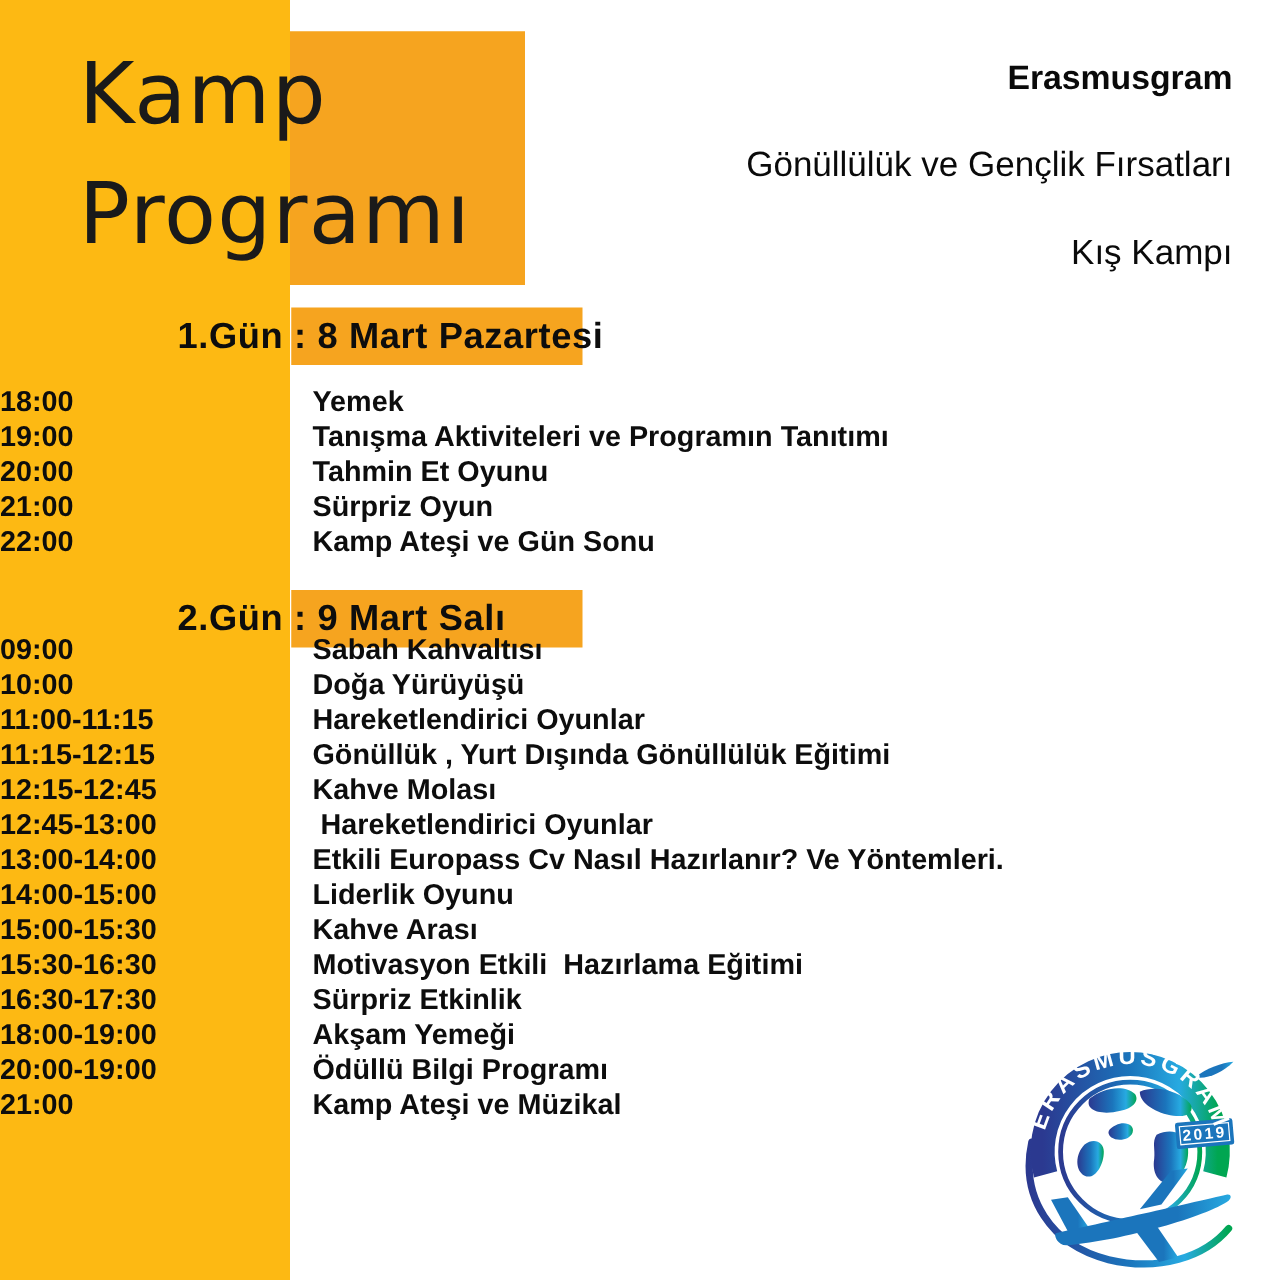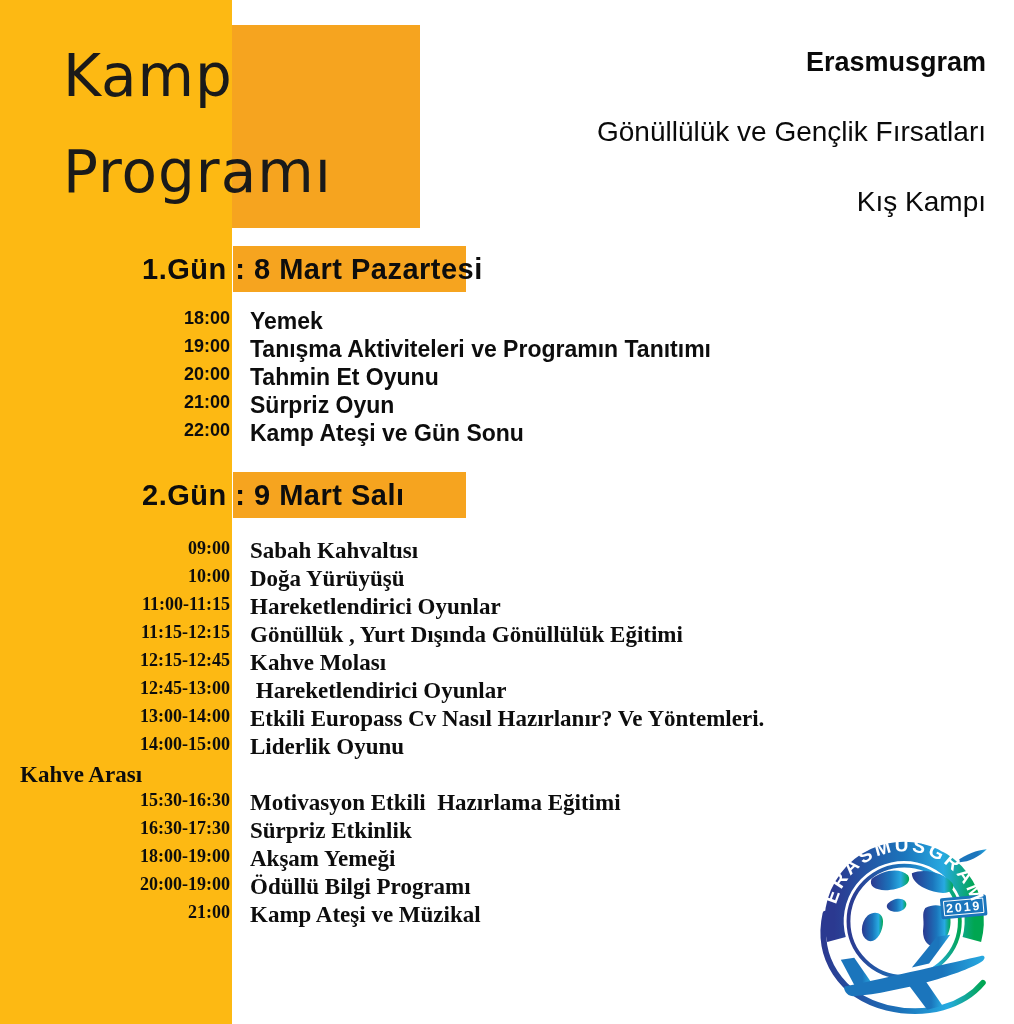--- a/index.html
+++ b/index.html
@@ -6,41 +6,41 @@
   body{
     width:1014px;height:1024px;position:relative;overflow:hidden;
     background:#ffffff;font-family:"Liberation Sans",sans-serif;color:#0d0d0d;
   }
   
   .band{position:absolute;left:0;top:0;width:232px;height:1024px;background:var(--band);}
   
   .title-square{position:absolute;left:232px;top:25px;width:188px;height:203px;background:var(--highlight);}
   .title{
     position:absolute;left:63px;top:28px;
-    font-size:58px;line-height:96px;letter-spacing:1px;
+    font-size:68px;line-height:96px;letter-spacing:1px;
     font-weight:400;color:var(--title-text);
     font-family:"DejaVu Sans","Liberation Sans",sans-serif;
   }
   
   .brand-block{position:absolute;top:44px;right:28px;text-align:right;line-height:36px;color:#0a0a0a;}
   .brand-name{font-size:27px;font-weight:bold;}
   .brand-sub{font-size:28px;margin-top:34px;}
   
   .day-rect{position:absolute;left:233px;width:233px;height:46px;background:var(--highlight);}
   .day-rect.d1{top:246px;} .day-rect.d2{top:472px;}
   .day-header{
     position:absolute;left:142px;height:46px;display:flex;align-items:center;
     font-size:29px;font-weight:bold;letter-spacing:0.5px;z-index:2;
   }
   .day-header.d1{top:246px;} .day-header.d2{top:472px;}
   
   .rows{position:absolute;left:0;z-index:2;}
-  .rows.r1{top:308px;} .rows.r2{top:538px;font-family:Liberation Serif, serif;}
+  .rows.r1{top:308px;} .rows.r2{top:506px;}
   .row{display:flex;height:28px;align-items:flex-start;}
-  .time{width:230px;text-align:right;font-size:18px;font-weight:bold;white-space:pre;}
+  .time{width:230px;font-size:23px;font-weight:bold;white-space:pre;}
   .activity{margin-left:20px;font-size:23px;font-weight:bold;white-space:pre;}
   
   .logo{position:absolute;left:812px;top:833px;width:192px;height:192px;}
   .logo svg{width:100%;height:100%;}
   .s-dark{stop-color:var(--logo-dark);} .s-blue{stop-color:var(--logo-blue);}
   .s-light{stop-color:var(--logo-light);} .s-green{stop-color:var(--logo-green);}
   .arc-text{fill:#ffffff;font-size:20px;font-weight:bold;letter-spacing:3px;
             font-family:"Liberation Sans",sans-serif;}
   .badge-text{fill:#ffffff;font-size:13px;font-weight:bold;letter-spacing:2px;
             font-family:"Liberation Sans",sans-serif;}
@@ -116,20 +116,21 @@
     </div>
     <div class="row">
       <div class="time">13:00-14:00</div>
       <div class="activity">Etkili Europass Cv Nasıl Hazırlanır? Ve Yöntemleri.</div>
     </div>
     <div class="row">
       <div class="time">14:00-15:00</div>
       <div class="activity">Liderlik Oyunu</div>
     </div>
     <div class="row">
+      <div class="time">15:00-15:30</div>
       <div class="activity">Kahve Arası</div>
     </div>
     <div class="row">
       <div class="time">15:30-16:30</div>
       <div class="activity">Motivasyon Etkili  Hazırlama Eğitimi</div>
     </div>
     <div class="row">
       <div class="time">16:30-17:30</div>
       <div class="activity">Sürpriz Etkinlik</div>
     </div>

